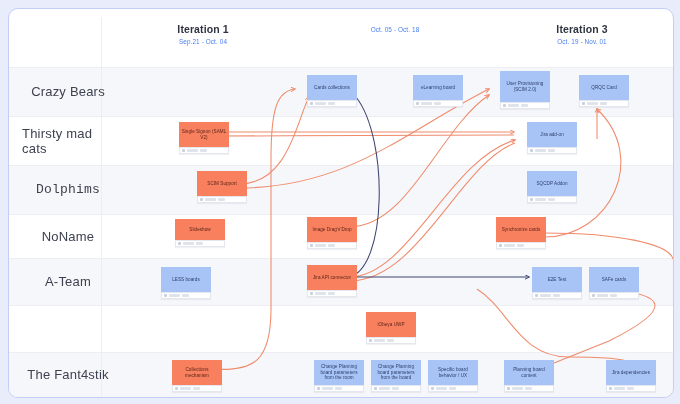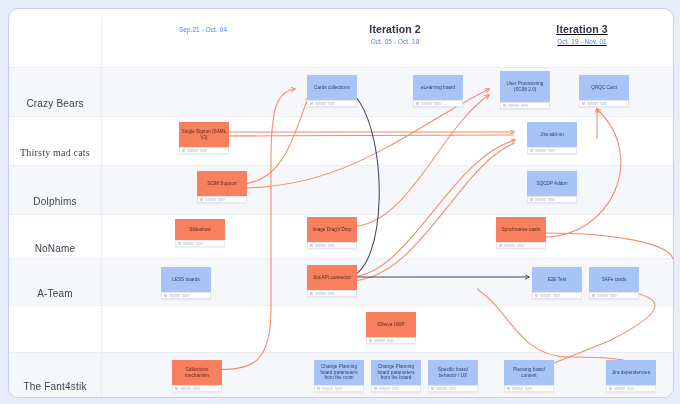--- a/index.html
+++ b/index.html
@@ -11,23 +11,23 @@
   #app{
     position:absolute;left:8px;top:8px;width:664px;height:388px;
     background:#ffffff;border:1px solid #c3cdf5;border-radius:10px;overflow:hidden;
   }
   #canvas{position:absolute;left:0;top:0;width:664px;height:388px;}
 
   
   .row{position:absolute;left:0;width:664px;}
   .row.alt{background:#f6f7fa;}
   .row .rowlabel{
-    position:absolute;left:0;top:0;width:92px;height:100%;
+    position:absolute;left:13px;top:0;width:92px;height:100%;
     display:flex;align-items:center;justify-content:center;
-    font-size:10px;color:#3d4250;letter-spacing:.2px;margin-top:12px;
+    font-size:13px;color:#3d4250;letter-spacing:.2px;
   }
   .rowline{position:absolute;left:0;width:664px;height:1px;background:#eceef3;}
 
   
   .coldiv{position:absolute;top:8px;width:1px;background:#eceef3;}
 
   
   .hdr{position:absolute;top:14px;width:180px;text-align:center;}
   .hdr .t{font-size:10.5px;font-weight:bold;color:#2f3440;letter-spacing:.1px;}
   .hdr .d{font-size:6.4px;color:#4a7ef0;margin-top:3px;letter-spacing:.1px;}
@@ -80,44 +80,44 @@
     <div class="rowline" style="top:205px;"></div>
     <div class="rowline" style="top:249px;"></div>
     <div class="rowline" style="top:296px;"></div>
     <div class="rowline" style="top:343px;"></div>
 
     <div class="coldiv" style="left:92px;height:380px;"></div>
 
     <div class="row" style="top:58px;height:49px;background:transparent;">
       <div class="rowlabel">Crazy Bears</div>
     </div>
-    <div class="row" style="top:107px;height:49px;background:transparent;font-family:Liberation Serif, serif;">
+    <div class="row" style="top:107px;height:49px;background:transparent;">
       <div class="rowlabel">Thirsty mad cats</div>
     </div>
-    <div class="row" style="top:156px;height:49px;background:transparent;">
+    <div class="row" style="top:156px;height:49px;background:transparent;font-family:Liberation Mono, monospace;">
       <div class="rowlabel">Dolphims</div>
     </div>
     <div class="row" style="top:205px;height:44px;background:transparent;">
       <div class="rowlabel">NoName</div>
     </div>
     <div class="row" style="top:249px;height:47px;background:transparent;">
       <div class="rowlabel">A-Team</div>
     </div>
     <div class="row" style="top:343px;height:45px;background:transparent;">
       <div class="rowlabel">The Fant4stik</div>
     </div>
 
     <div class="hdr" style="left:104px;">
+      <div class="t">Iteration 1</div>
       <div class="d">Sep.21 - Oct. 04</div>
     </div>
     <div class="hdr" style="left:296px;">
-      <div class="t">Iteration 2</div>
       <div class="d">Oct. 05 - Oct. 18</div>
     </div>
-    <div class="hdr" style="left:483px;text-decoration:underline;">
+    <div class="hdr" style="left:483px;">
       <div class="t">Iteration 3</div>
       <div class="d">Oct. 19 - Nov. 01</div>
     </div>
 
     <svg viewBox="0 0 664 388">
       <defs>
         <marker id="ah" markerWidth="5" markerHeight="5" refX="4" refY="2.2" orient="auto">
           <path d="M0,0 L4.5,2.2 L0,4.4" fill="none" stroke="#f08a6a" stroke-width="0.9"></path>
         </marker>
         <marker id="ahn" markerWidth="5" markerHeight="5" refX="4" refY="2.2" orient="auto">

